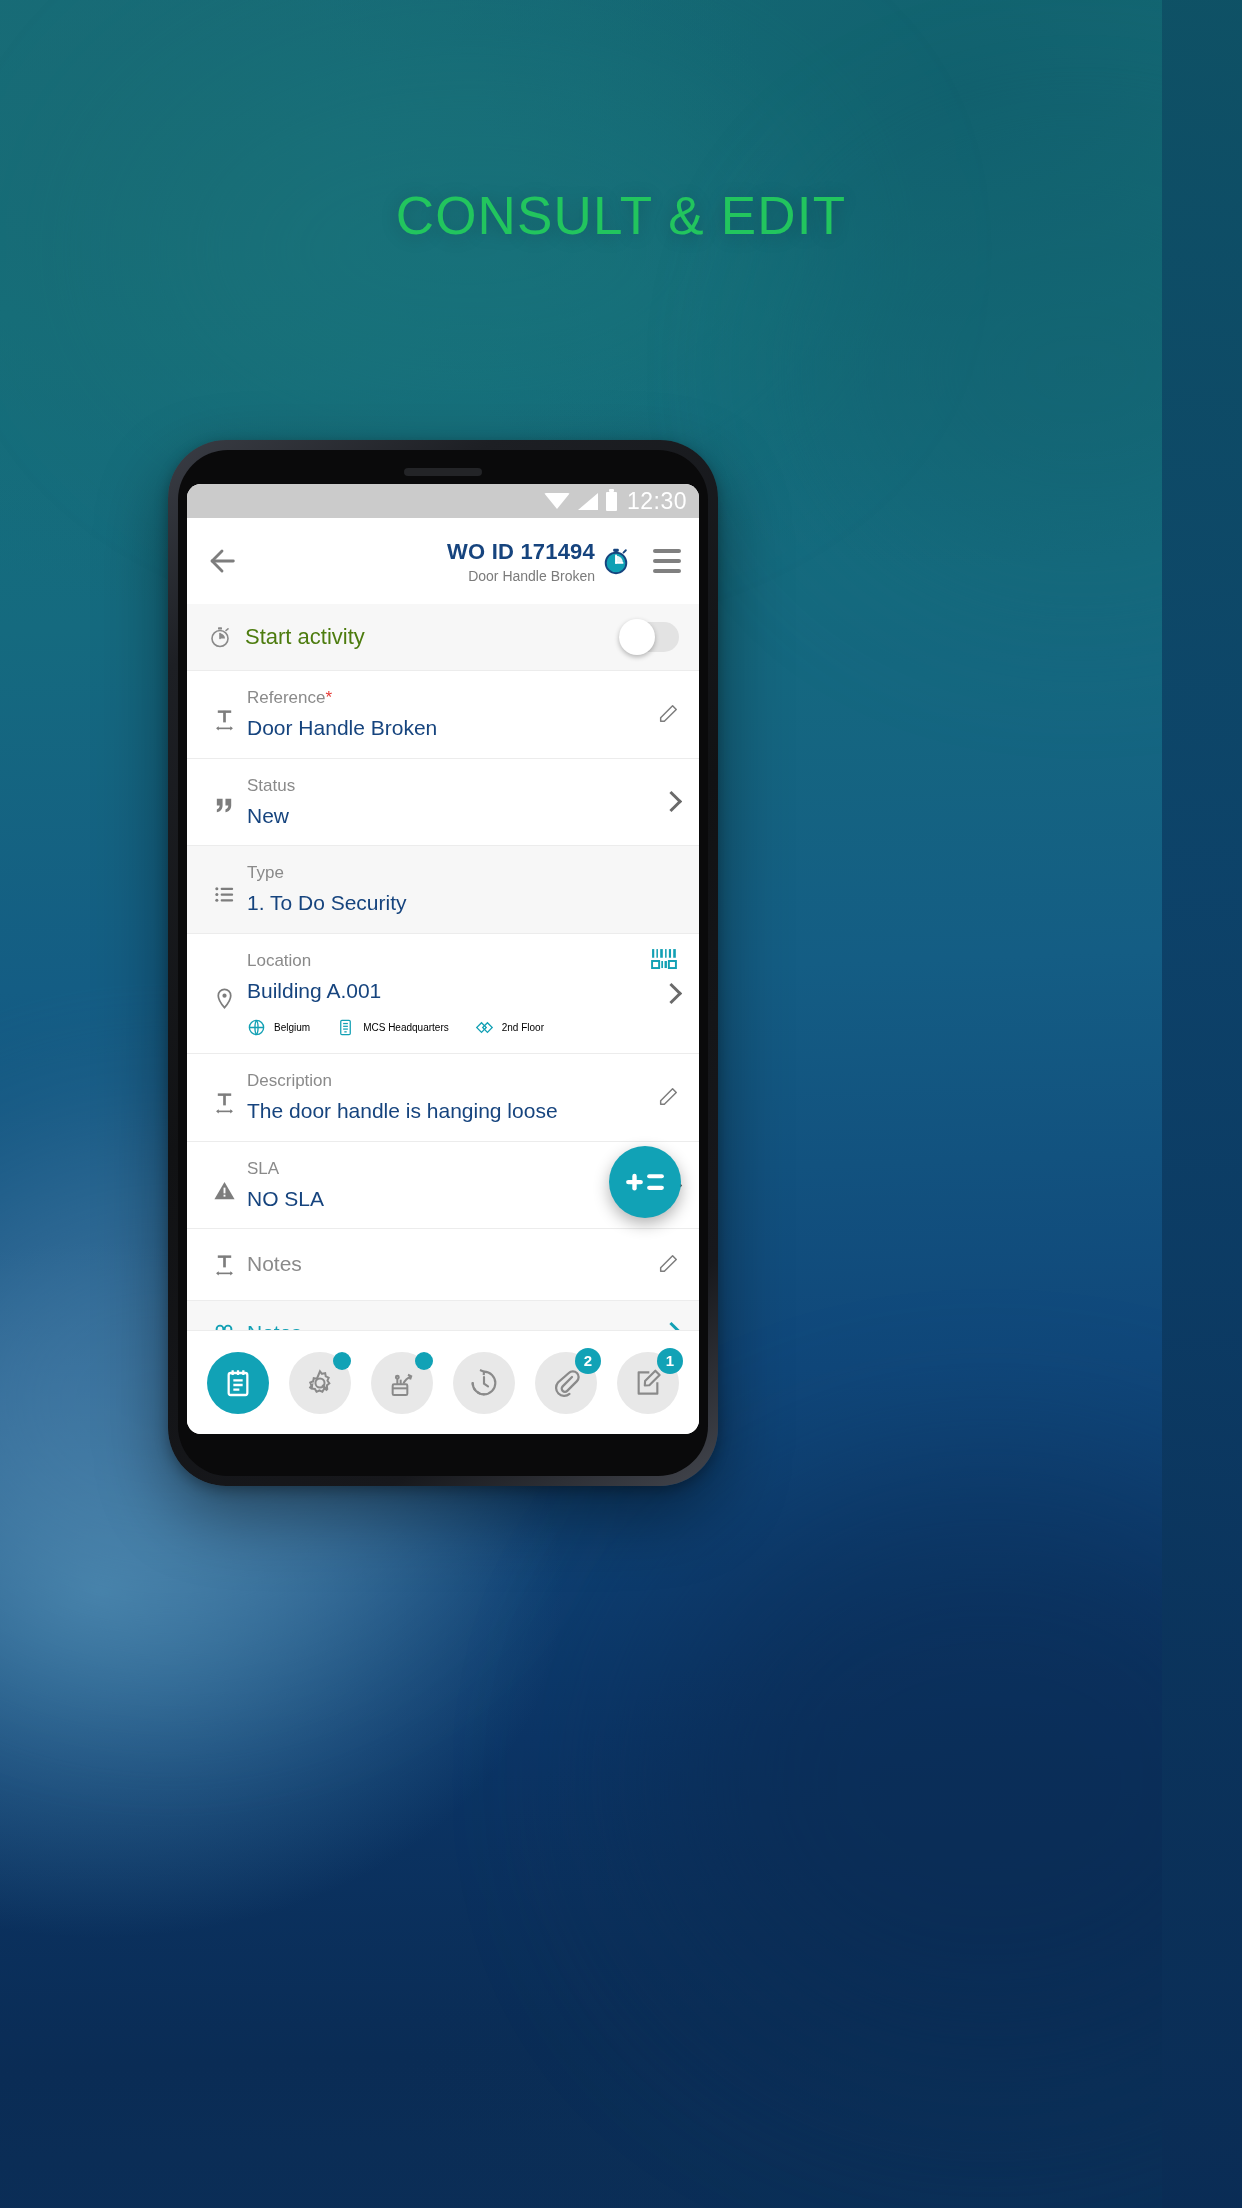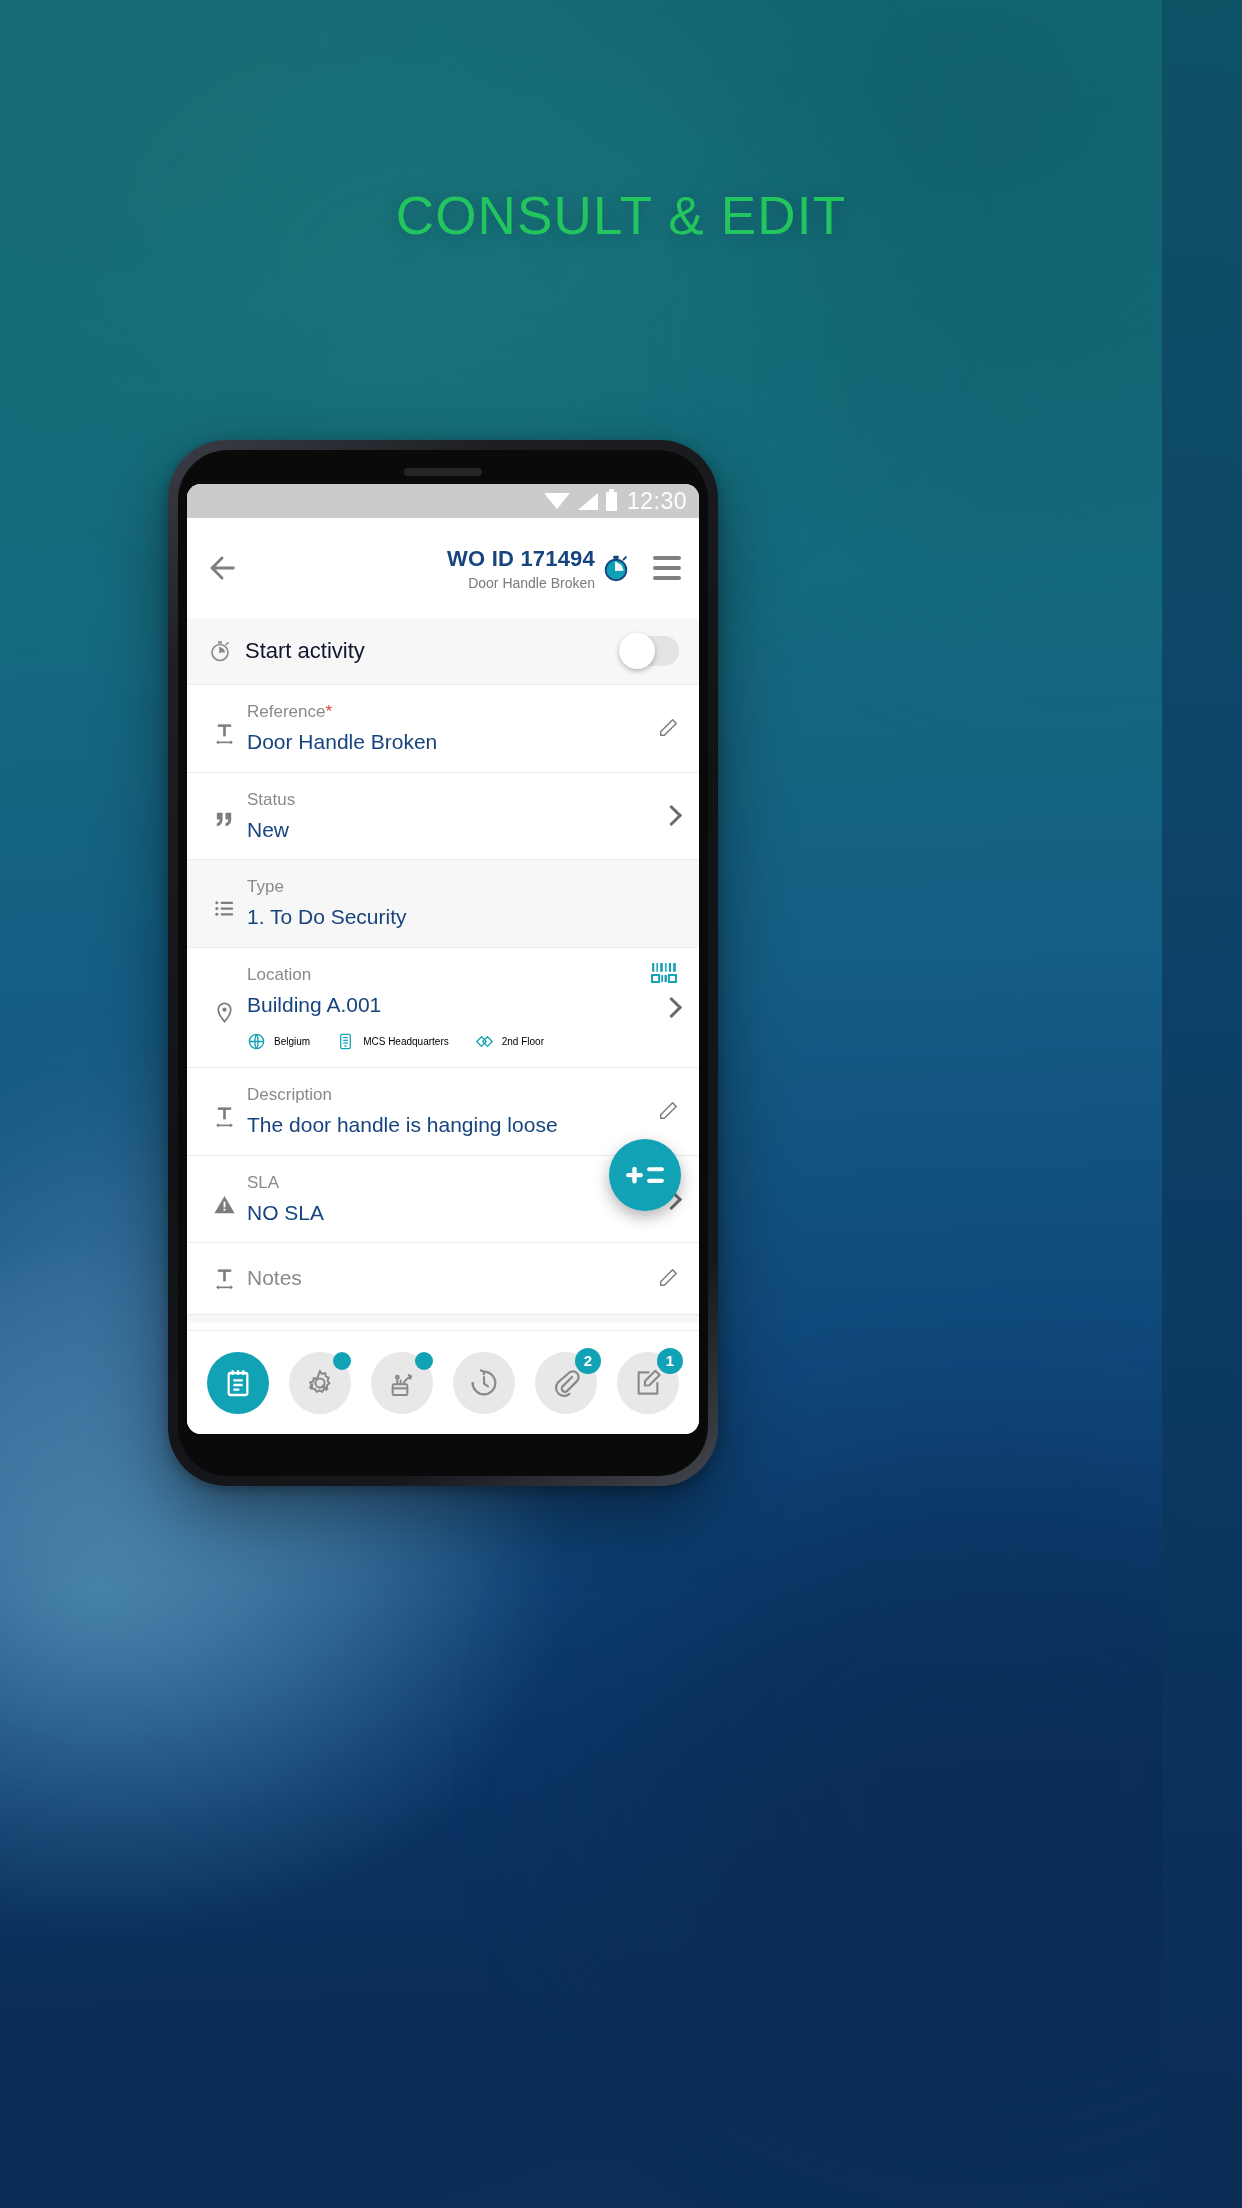--- a/index.html
+++ b/index.html
@@ -78,21 +78,21 @@
     position: absolute; top: 18px; left: 50%; transform: translateX(-50%);
     width: 78px; height: 8px; border-radius: 5px;
     background: #232427;
   }
   .screen {
     width: 100%; height: 100%;
     background: #ffffff;
     border-radius: 14px;
     overflow: hidden;
     position: relative;
-    display: flex; flex-direction: column; gap: 7px;
+    display: flex; flex-direction: column;
   }
 
   
   .statusbar {
     height: 34px; background: #cbcbcb;
     display: flex; align-items: center; justify-content: flex-end;
     padding-right: 12px; gap: 8px; flex: none;
   }
   .sb-wifi {
     width: 0; height: 0;
@@ -149,21 +149,21 @@
   .row-label .req { color: #e53935; font-size: 17px; }
   .row-value { font-size: 21px; color: #16447e; margin-top: 6px; line-height: 1.3; }
   .row-action { flex: none; width: 40px; display:flex; align-items:center; justify-content:flex-end; align-self:center; }
 
   
   .row-activity {
     display:flex; align-items:center;
     background:#f7f7f7; padding: 18px 20px 18px 14px;
     border-bottom: 1px solid #ececec;
   }
-  .activity-label { font-size: 22px; color:#0f172a; flex:1; margin-left: 6px;}
+  .activity-label { font-size: 22px; color:#4d7c0f; flex:1; margin-left: 6px;}
   .toggle {
     width: 60px; height: 30px; border-radius: 16px; background: #e3e3e3;
     position: relative; cursor:pointer; flex:none;
   }
   .toggle .knob {
     position:absolute; left:0; top:-3px; width:36px; height:36px; border-radius:50%;
     background:#fff; box-shadow: 0 2px 5px rgba(0,0,0,.28);
   }
 
   

